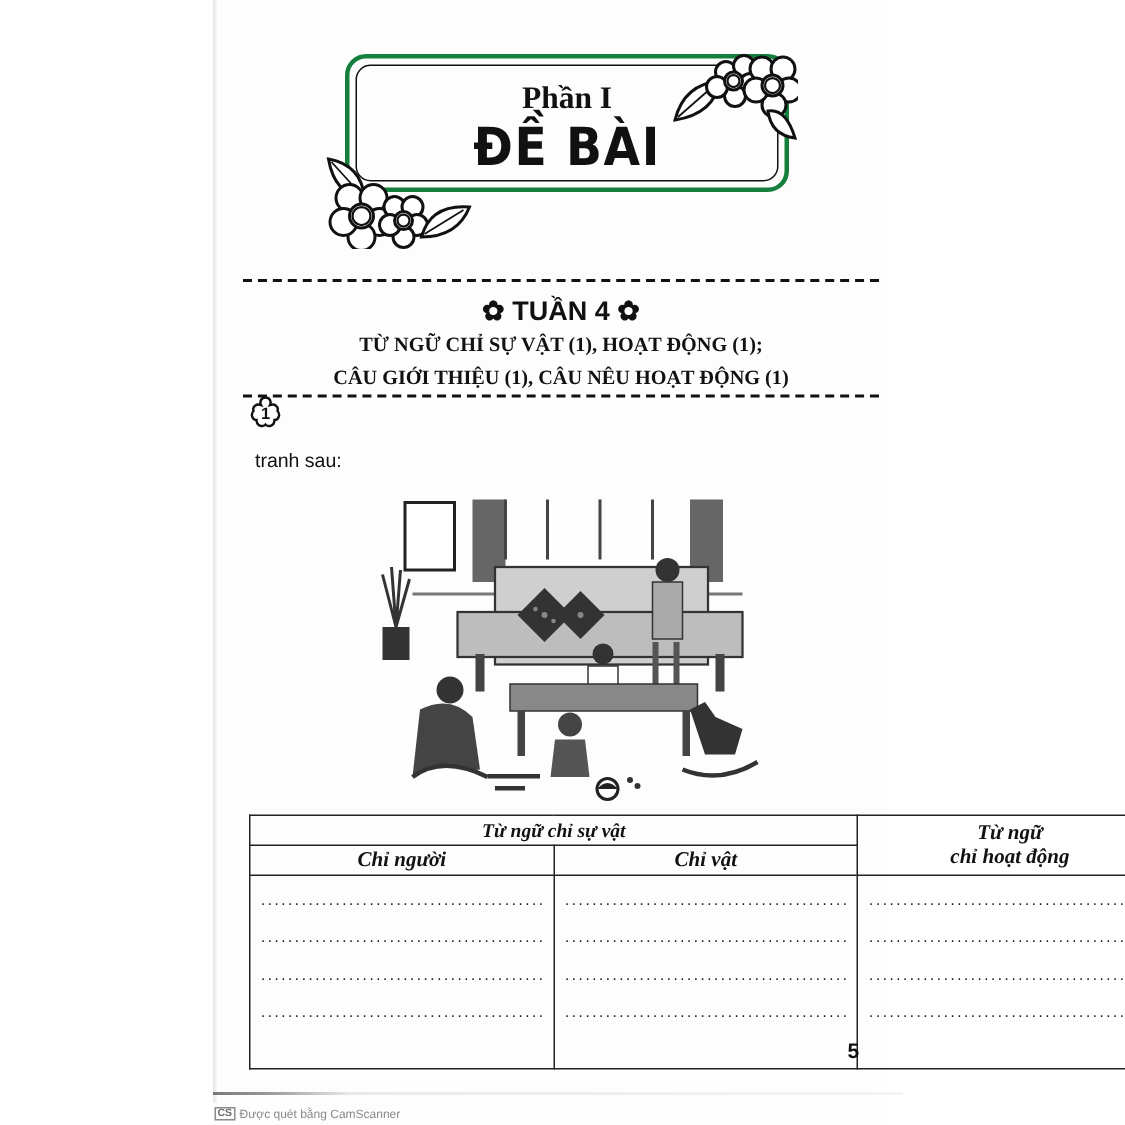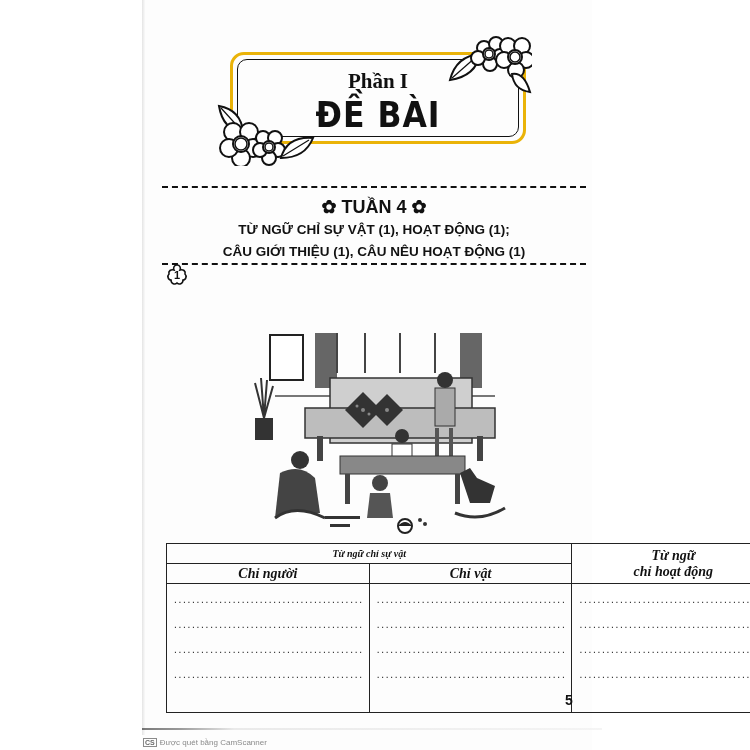--- a/index.html
+++ b/index.html
@@ -2,40 +2,40 @@
 <html><head>
   <meta charset="utf-8">
   <style>
     html, body { margin:0; padding:0; }
     body { width:750px; height:750px; background:#ffffff; position:relative; overflow:hidden; font-family:"Liberation Sans", sans-serif; color:#111; }
     .page { position:absolute; left:142px; top:0; width:450px; height:750px; background:#fdfdfd; }
     .page-shadow { position:absolute; left:142px; top:0; width:3px; height:735px; background:linear-gradient(to right,#e4e4e4,#fafafa); }
     .scan-edge { position:absolute; left:142px; top:728px; width:460px; height:2px; background:linear-gradient(to right,#222 0,#555 8%,#ddd 20%,#eee 100%); opacity:.6; }
 
     
-    .frame { position:absolute; left:230px; top:52px; width:290px; height:86px; border:3px solid #eab308; border-radius:14px; }
+    .frame { position:absolute; left:230px; top:36px; width:290px; height:86px; border:3px solid #15803d; border-radius:14px; }
     .frame-inner { position:absolute; left:4px; top:4px; right:4px; bottom:4px; border:1.5px solid #111; border-radius:10px; }
     .part-label { position:absolute; left:0; right:0; top:14px; text-align:center; font-family:"Liberation Serif", serif; font-weight:bold; font-size:21px; }
     .part-title { position:absolute; left:0; right:0; top:40px; text-align:center; font-family:"DejaVu Sans", sans-serif; font-weight:bold; font-size:35px; letter-spacing:1px; font-stretch:condensed; }
     .flowers-tr { position:absolute; left:446px; top:34px; width:86px; height:62px; }
     .flowers-bl { position:absolute; left:215px; top:102px; width:100px; height:64px; }
 
     .dash { position:absolute; left:162px; width:424px; height:0; border-top:2px dashed #111; }
     .week { position:absolute; left:162px; width:424px; top:196px; text-align:center; font-weight:bold; font-size:18px; }
-    .sub1, .sub2 { position:absolute; left:162px; width:424px; text-align:center; font-weight:bold; font-size:13.5px; }
+    .sub1, .sub2 { position:absolute; left:162px; width:424px; text-align:center; font-weight:bold; font-size:13.5px;font-family:Liberation Serif, serif; }
     .sub1 { top:222px; } .sub2 { top:244px; }
     .qnum { position:absolute; left:165px; top:263px; width:24px; height:24px; }
     .instr { position:absolute; left:170px; top:296px; width:420px; font-size:13px; line-height:21px; }
     .instr .indent { padding-left:12px; }
 
     .illus { position:absolute; left:245px; top:328px; width:265px; height:210px; }
 
     table.ans { position:absolute; left:166px; top:543px; width:418px; border-collapse:collapse; font-family:"Liberation Serif", serif; font-style:italic; font-weight:bold; }
     table.ans td, table.ans th { border:1.5px solid #222; padding:0; text-align:center; font-size:14px; }
-    table.ans .h1 { height:19px; font-size:10px; }
+    table.ans .h1 { height:19px; font-size:13px; }
     table.ans .h2 { height:19px; }
     table.ans .body-cell { height:118px; vertical-align:top; padding:10px 6px 0 6px; }
     .dots { display:block; height:25px; border-bottom:none; text-align:left; font-style:normal; font-weight:normal; font-family:"DejaVu Sans Mono", monospace; font-size:8px; letter-spacing:-0.3px; color:#222; overflow:hidden; white-space:nowrap; line-height:14px; }
 
     .pagenum { position:absolute; left:565px; top:692px; font-weight:bold; font-size:14px; }
     .cs { position:absolute; left:143px; top:738px; font-size:8px; color:#8a8a8a; display:flex; align-items:center; gap:3px; }
     .cs-badge { border:1px solid #8a8a8a; font-size:7px; padding:0 1px; font-weight:bold; color:#6a6a6a; }
   </style>
 </head>
 <body>
@@ -103,20 +103,21 @@
 <div class="sub1">TỪ NGỮ CHỈ SỰ VẬT (1), HOẠT ĐỘNG (1);</div>
 <div class="sub2">CÂU GIỚI THIỆU (1), CÂU NÊU HOẠT ĐỘNG (1)</div>
 <div class="dash" style="top:263px;"></div>
 
 <svg class="qnum" viewBox="0 0 24 24">
   <path d="M12 2 C15 2 16 5 15 7 C18 6 21 8 20 11 C22 13 21 17 18 17 C18 21 14 22 12 20 C10 22 6 21 6 17 C3 17 2 13 4 11 C3 8 6 6 9 7 C8 5 9 2 12 2 Z" fill="#fff" stroke="#111" stroke-width="1.6"></path>
   <text x="12" y="16" text-anchor="middle" font-family="Liberation Sans, sans-serif" font-weight="bold" font-size="11" fill="#111">1</text>
 </svg>
 
 <div class="instr">
+  <div>tranh sau:</div>
 </div>
 
 <svg class="illus" viewBox="0 0 265 210">
   <rect x="25" y="7" width="33" height="45" fill="#fff" stroke="#222" stroke-width="2"></rect>
   <rect x="70" y="5" width="22" height="55" fill="#666"></rect>
   <rect x="215" y="5" width="22" height="55" fill="#666"></rect>
   <line x1="92" y1="5" x2="92" y2="45" stroke="#444" stroke-width="2"></line>
   <line x1="120" y1="5" x2="120" y2="45" stroke="#444" stroke-width="2"></line>
   <line x1="155" y1="5" x2="155" y2="45" stroke="#444" stroke-width="2"></line>
   <line x1="190" y1="5" x2="190" y2="45" stroke="#444" stroke-width="2"></line>

